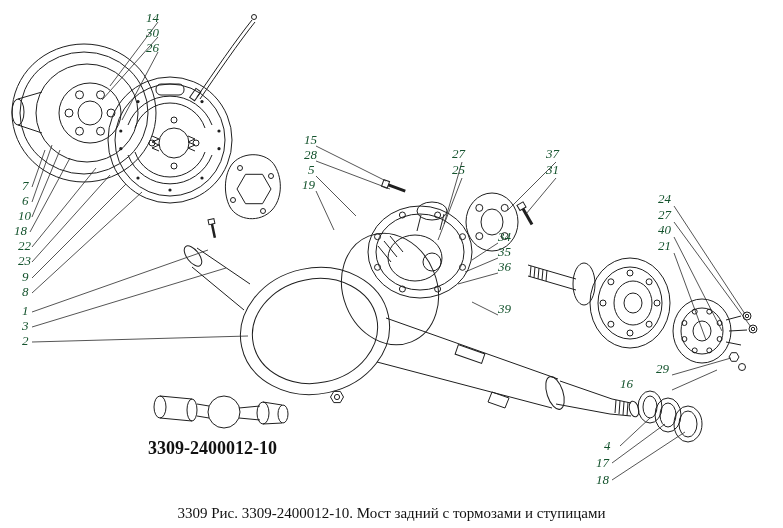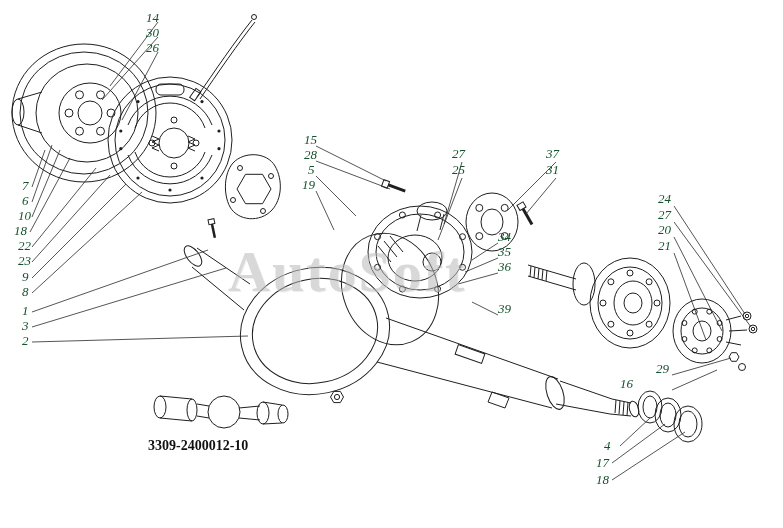--- a/index.html
+++ b/index.html
@@ -7,21 +7,21 @@
         font-family:"Liberation Serif",serif;color:#111;}
   svg.art{position:absolute;left:0;top:0;}
   .art-strokes{stroke:#1f1f1f;fill:none;stroke-width:1;}
   .dot{fill:#1f1f1f;stroke:none;}
   .leader{stroke:#2a2a2a;stroke-width:0.8;}
   .co{position:absolute;font-style:italic;font-size:13px;line-height:14px;color:#14532d;
       font-family:"Liberation Serif",serif;}
   .watermark{position:absolute;left:228px;top:238px;font-size:58px;font-weight:700;
       color:#b9b9b9;opacity:.55;letter-spacing:2px;font-family:"Liberation Serif",serif;
       text-shadow:1px 1px 0 #e3e3e3;user-select:none;}
-  .sublabel{position:absolute;left:148px;top:438px;font-weight:700;font-size:14px;
+  .sublabel{position:absolute;left:148px;top:438px;font-weight:700;font-size:18px;
       font-family:"Liberation Serif",serif;}
   .caption{position:absolute;left:0;bottom:6px;width:100%;text-align:center;
       font-size:15px;font-family:"Liberation Serif",serif;}
 </style>
 </head>
 <body>
 
 <div class="page">
 
   <svg class="art" width="783" height="528" viewBox="0 0 783 528">
@@ -266,21 +266,20 @@
         <line x1="498" y1="315" x2="472" y2="302"></line>
         <line x1="672" y1="375" x2="731" y2="358"></line>
         <line x1="672" y1="390" x2="717" y2="370"></line>
         <line x1="620" y1="446" x2="650" y2="418"></line>
         <line x1="612" y1="463" x2="665" y2="424"></line>
         <line x1="612" y1="480" x2="685" y2="432"></line>
       </g>
     </g>
   </svg>
 
-  <div class="watermark">AutoSoft</div>
 
   <span class="co" style="left:146px;top:11px">14</span>
   <span class="co" style="left:146px;top:26px">30</span>
   <span class="co" style="left:146px;top:41px">26</span>
   <span class="co" style="left:22px;top:179px">7</span>
   <span class="co" style="left:22px;top:194px">6</span>
   <span class="co" style="left:18px;top:209px">10</span>
   <span class="co" style="left:14px;top:224px">18</span>
   <span class="co" style="left:18px;top:239px">22</span>
   <span class="co" style="left:18px;top:254px">23</span>
@@ -292,26 +291,27 @@
   <span class="co" style="left:304px;top:133px">15</span>
   <span class="co" style="left:304px;top:148px">28</span>
   <span class="co" style="left:308px;top:163px">5</span>
   <span class="co" style="left:302px;top:178px">19</span>
   <span class="co" style="left:452px;top:147px">27</span>
   <span class="co" style="left:452px;top:163px">25</span>
   <span class="co" style="left:546px;top:147px">37</span>
   <span class="co" style="left:546px;top:163px">31</span>
   <span class="co" style="left:658px;top:192px">24</span>
   <span class="co" style="left:658px;top:208px">27</span>
-  <span class="co" style="left:658px;top:223px">20</span>
+  <span class="co" style="left:658px;top:223px">40</span>
   <span class="co" style="left:658px;top:239px">21</span>
   <span class="co" style="left:498px;top:230px">34</span>
   <span class="co" style="left:498px;top:245px">35</span>
   <span class="co" style="left:498px;top:260px">36</span>
   <span class="co" style="left:498px;top:302px">39</span>
   <span class="co" style="left:656px;top:362px">29</span>
   <span class="co" style="left:620px;top:377px">16</span>
   <span class="co" style="left:604px;top:439px">4</span>
   <span class="co" style="left:596px;top:456px">17</span>
   <span class="co" style="left:596px;top:473px">18</span>
 
   <div class="sublabel">3309-2400012-10</div>
+  <div class="caption">3309 Рис. 3309-2400012-10. Мост задний с тормозами и ступицами</div>
 </div>
 
 </body></html>

